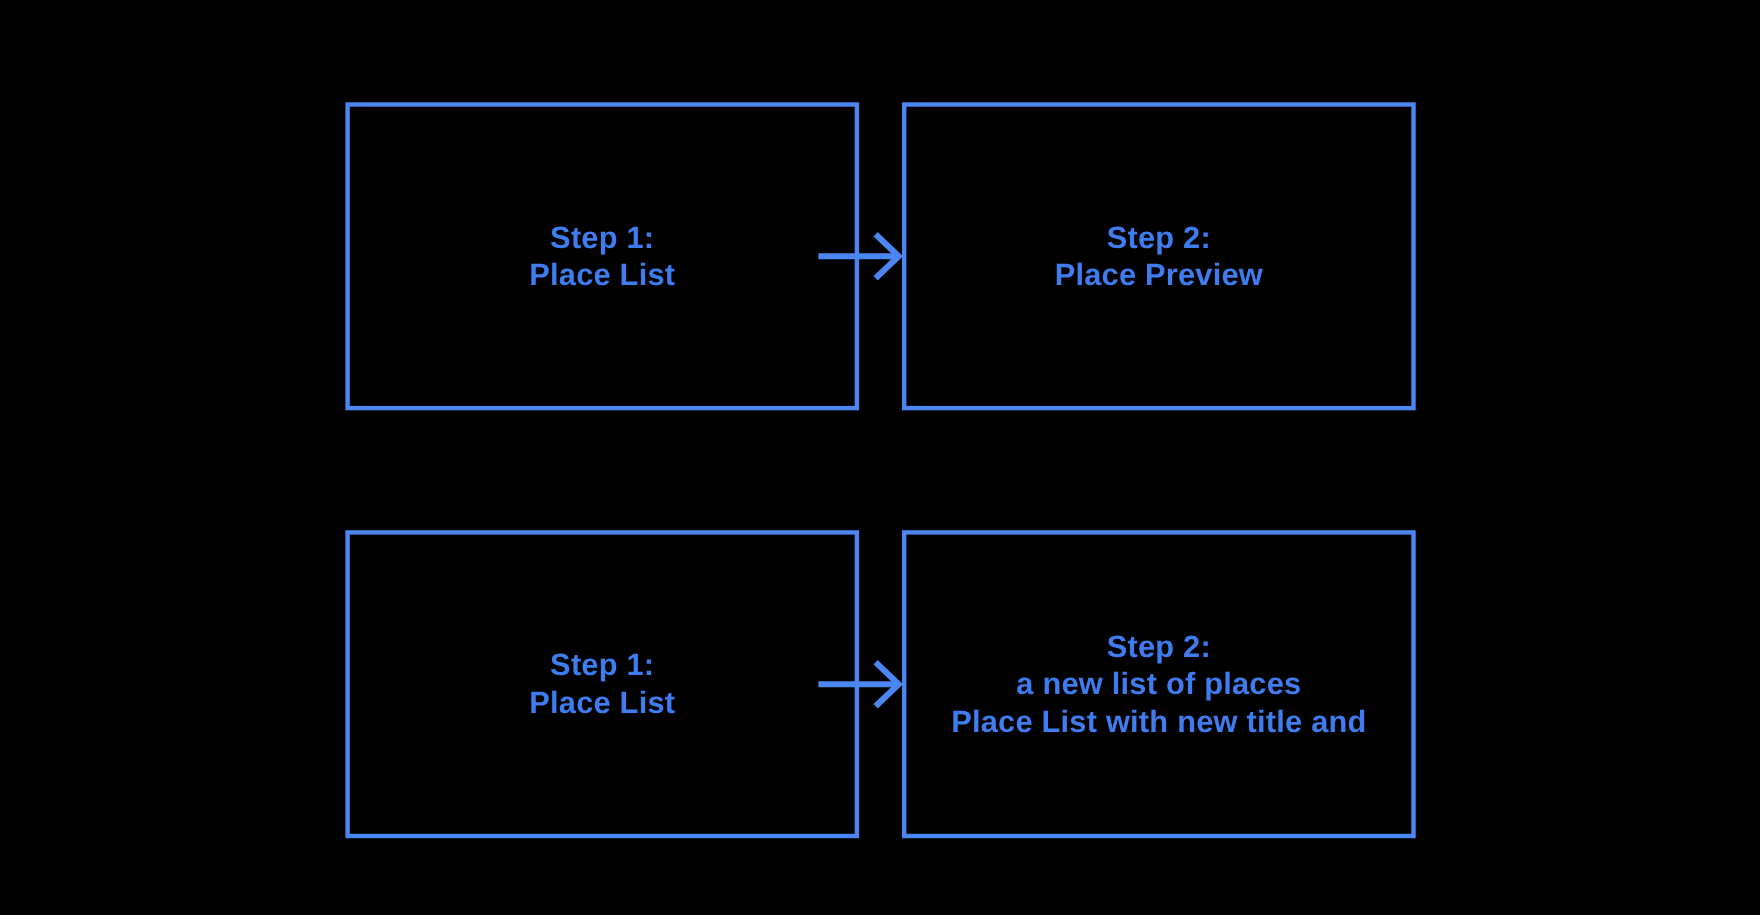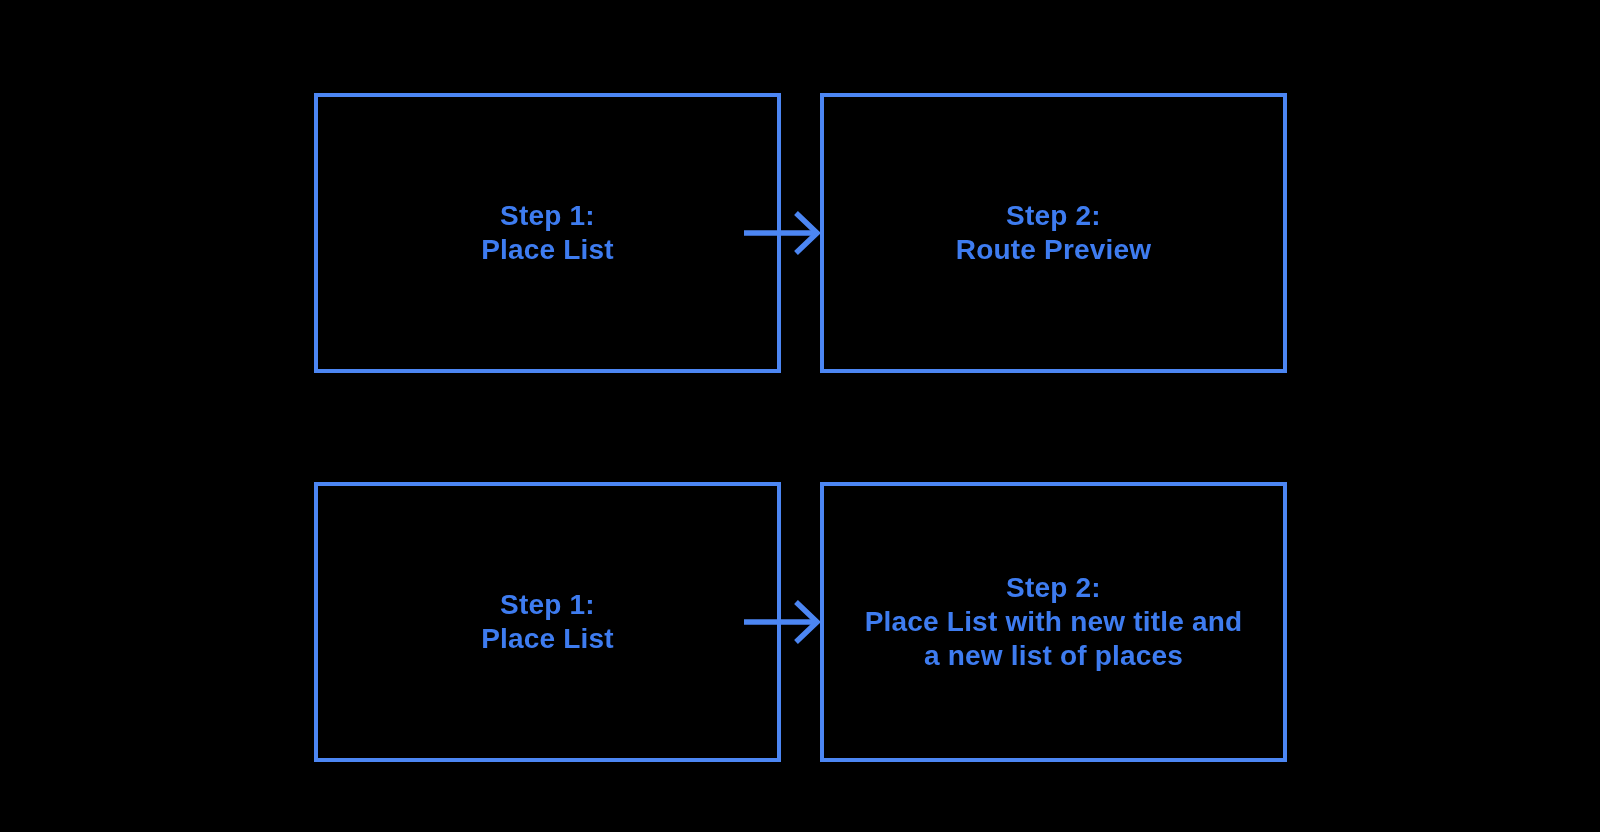--- a/index.html
+++ b/index.html
@@ -74,37 +74,37 @@
   </div>
 
   <svg class="arrow a-row-1" viewBox="0 0 92 56" aria-hidden="true">
     <line x1="11" y1="28" x2="84" y2="28"></line>
     <polyline points="63,8 84,28 63,48"></polyline>
   </svg>
 
   <div class="node col-2 row-1">
     <div class="label">
       <span>Step 2:</span>
-      <span>Route Preview</span>
+      <span>Place Preview</span>
     </div>
   </div>
 
   <div class="node col-1 row-2">
     <div class="label">
       <span>Step 1:</span>
       <span>Place List</span>
     </div>
   </div>
 
   <svg class="arrow a-row-2" viewBox="0 0 92 56" aria-hidden="true">
     <line x1="11" y1="28" x2="84" y2="28"></line>
     <polyline points="63,8 84,28 63,48"></polyline>
   </svg>
 
   <div class="node col-2 row-2">
     <div class="label">
       <span>Step 2:</span>
+      <span>a new list of places</span>
       <span>Place List with new title and</span>
-      <span>a new list of places</span>
     </div>
   </div>
 
 </div>
 
 </body></html>

